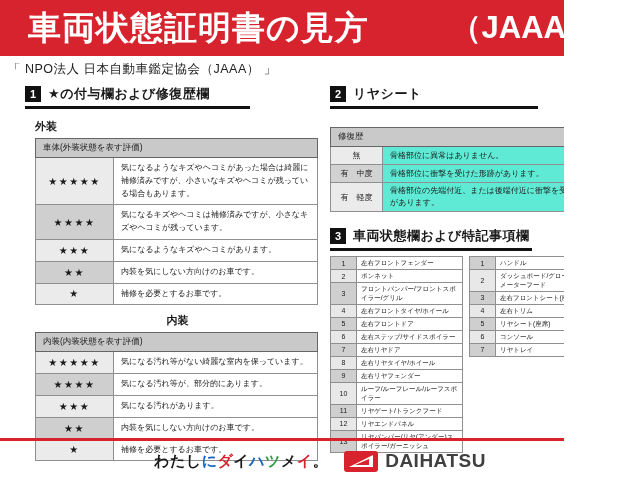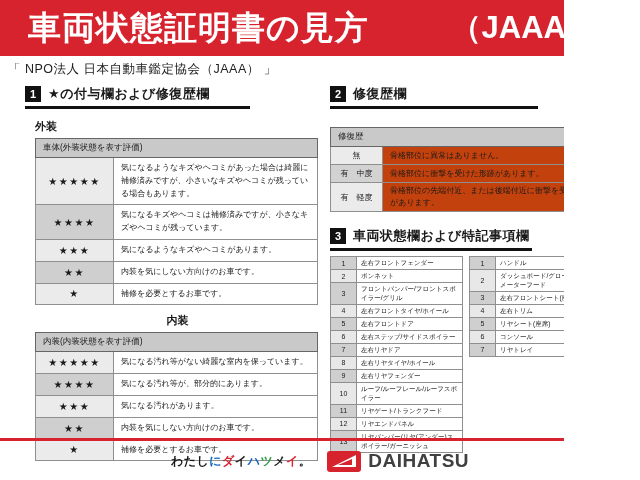--- a/index.html
+++ b/index.html
@@ -35,35 +35,35 @@
   .rating td.desc { padding:4px 7px; line-height:1.6; background:#fff; }
   .rating tr.tall td { height:34px;margin-top:12px; }
   .rating tr.short td { height:20px; }
 
   .repair { width:280px; margin-top:18px;border-radius:14px; }
   .repair th { background:#c9c9c9; font-size:8.5px; font-weight:normal; text-align:left; padding:3px 7px; border:1px solid #666; }
   .repair td { border:1px solid #8f8f8f; font-size:8px; height:18px; vertical-align:middle; }
   .repair td.grade { width:52px; text-align:center; }
   .repair tbody tr:nth-child(odd) td.grade { background:#ebebeb; }
   .repair tbody tr:nth-child(even) td.grade { background:#d2d2d2; }
-  .repair td.desc { padding:2px 7px; line-height:1.5; background:#c2410c; }
+  .repair td.desc { padding:2px 7px; line-height:1.5; background:#5eead4; }
 
   .sec3 { margin-top:15px; }
   .parts-wrap { display:flex; align-items:flex-start; gap:6px; margin-top:5px; }
   .parts td { border:1px solid #8f8f8f; font-size:6.5px; height:13px; vertical-align:middle; }
   .parts td.no { width:26px; text-align:center; font-size:7px; }
   .parts td.nm { padding:1px 4px; line-height:1.45; background:#fff; }
   .parts tbody tr:nth-child(odd) td.no { background:#cfcfcf; }
   .parts tbody tr:nth-child(even) td.no { background:#e8e8e8; }
   .parts-ext { width:133px; }
   .parts-int { width:140px; }
 
   .redline { position:absolute; top:438px; left:0; width:640px; height:3px; background:#d7232e; }
   .footer { position:absolute; top:447px; left:0; width:640px; height:28px; display:flex; align-items:center; justify-content:center; gap:16px; }
-  .slogan { font-size:12px; font-weight:bold; letter-spacing:0.5px; }
+  .slogan { font-size:15px; font-weight:bold; letter-spacing:0.5px; }
   .brandwrap { display:flex; align-items:center; gap:7px; }
   .brand { font-size:19px; font-weight:bold; color:#404040; letter-spacing:0.5px; }
 </style>
 </head>
 <body>
 
 <div class="page">
 
   <div class="topbar">
     <span class="t">車両状態証明書の見方</span>
@@ -141,21 +141,21 @@
           <td class="desc">補修を必要とするお車です。</td>
         </tr>
       </tbody>
     </table>
   </div>
 
   <div class="col col-right">
     <div>
       <div class="sec-head">
         <span class="badge">2</span>
-        <span class="sec-title">修復歴欄</span>
+        <span class="sec-title">リヤシート</span>
       </div>
       <div class="underline ul2"></div>
     </div>
 
     <table class="repair">
       <thead>
         <tr>
             <th colspan="2">修復歴</th>
           </tr>
       </thead>

